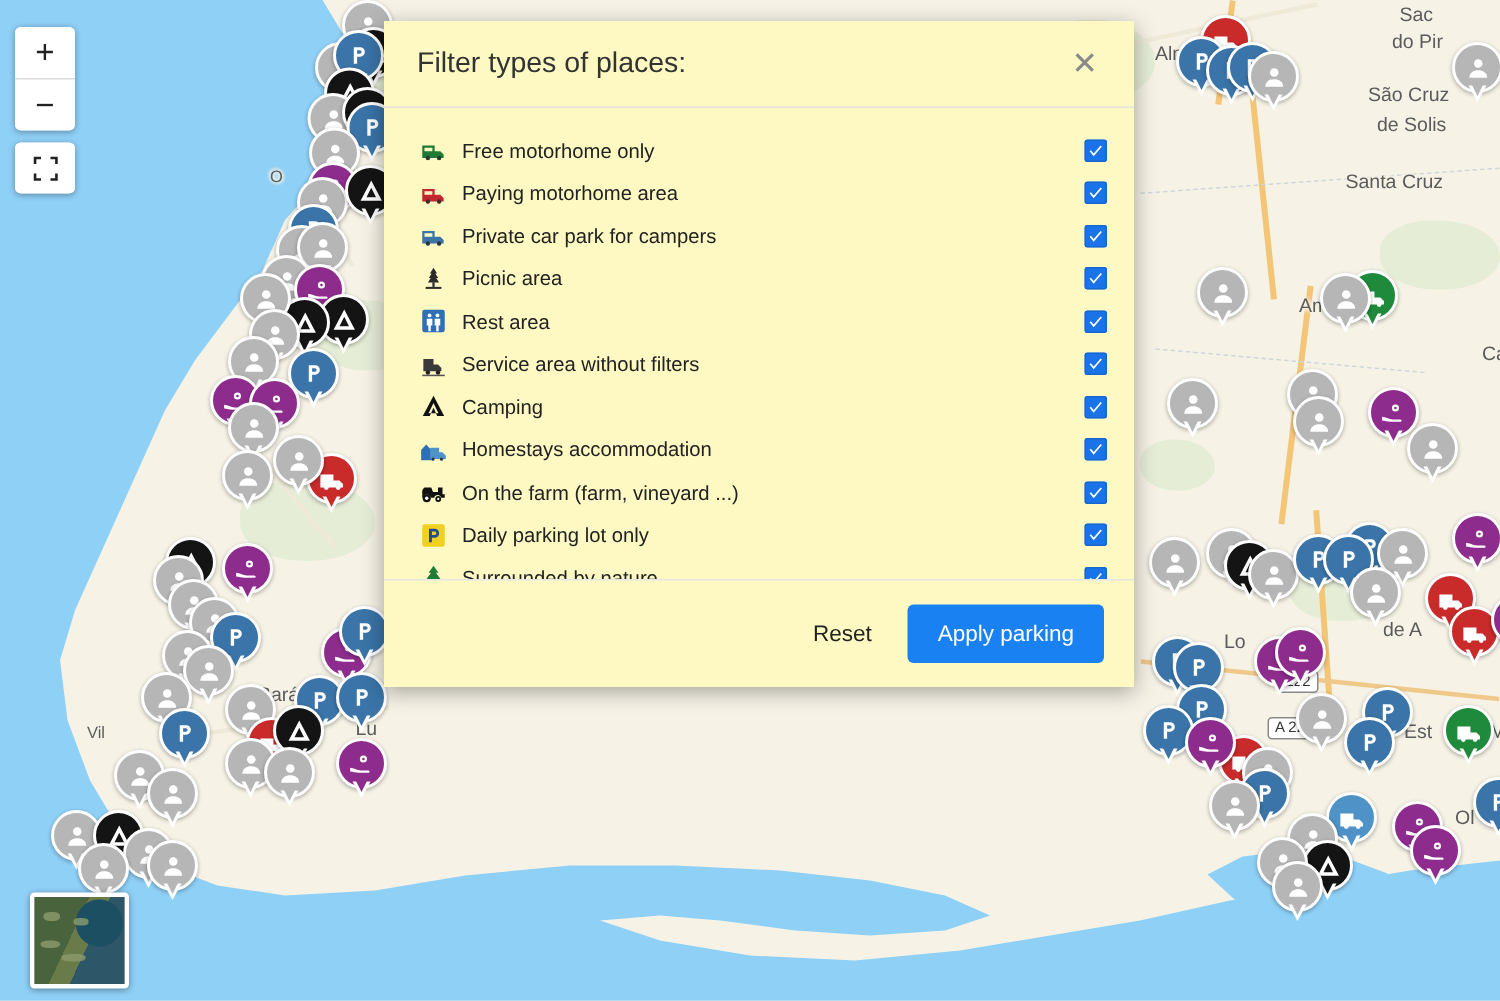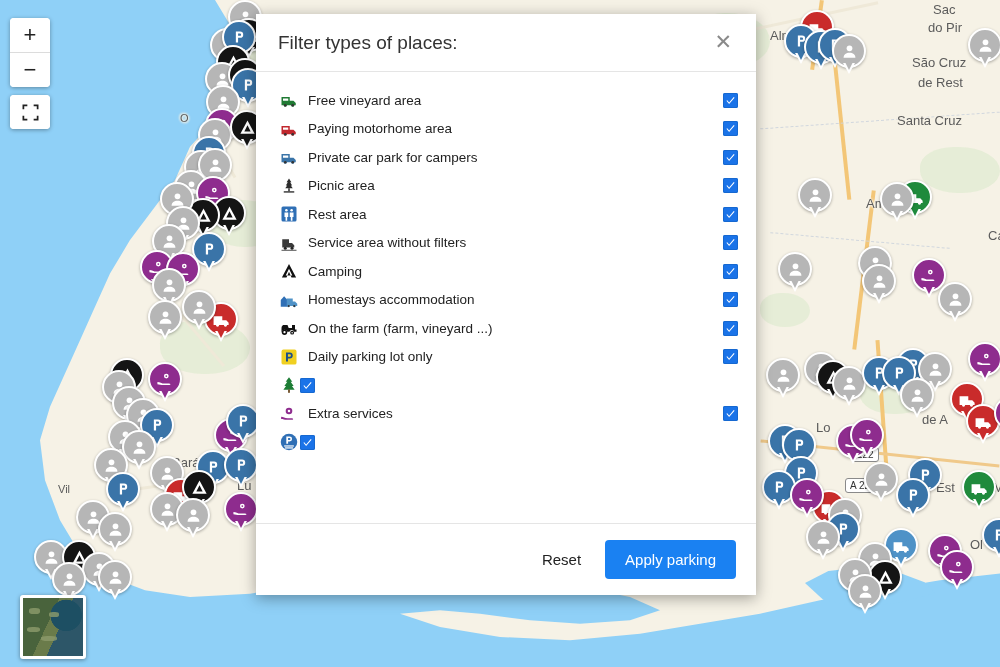--- a/index.html
+++ b/index.html
@@ -73,22 +73,22 @@
   }
   .layer-thumb .sat{position:absolute;inset:0;
     background:
       radial-gradient(circle at 72% 30%, #1d4f63 0 26%, transparent 27%),
       linear-gradient(115deg,#49633c 0 42%, #6a7b4a 42% 58%, #2d5668 58% 100%);
   }
   .layer-thumb .sat i{position:absolute;background:#8d9b6c;opacity:.8;}
 
   
   #dialog{
-    position:absolute;left:256px;top:14px;width:500px;height:581px;
-    background:#ffffff;box-shadow:0 3px 14px rgba(0,0,0,.35);
+    position:absolute;left:256px;top:14px;width:500px;height:444px;
+    background:#fef9c3;box-shadow:0 3px 14px rgba(0,0,0,.35);
     display:flex;flex-direction:column;
   }
   .dlg-head{
     height:58px;display:flex;align-items:center;padding:0 18px 0 22px;
     border-bottom:1px solid #e5e5e5;box-sizing:border-box;flex:0 0 auto;
   }
   .dlg-title{font-size:19px;color:#333;flex:1;}
   .dlg-close{
     font-size:21px;color:#8a8a8a;cursor:pointer;line-height:1;
     padding:4px 6px;font-family:"DejaVu Sans",sans-serif;
@@ -151,21 +151,21 @@
   <div class="road road-minor" style="left:120px;top:480px;width:140px;height:3px;transform:rotate(-8deg);"></div>
 
   <div class="border-line" style="left:760px;top:120px;width:240px;transform:rotate(-4deg);"></div>
   <div class="border-line" style="left:770px;top:240px;width:180px;transform:rotate(5deg);"></div>
 
   <div id="map-labels">
       <div class="map-label" style="left: 770px; top: 28px;">Alm</div>
       <div class="map-label" style="left: 933px; top: 2px;">Sac</div>
       <div class="map-label" style="left: 928px; top: 20px;">do Pir</div>
       <div class="map-label" style="left: 912px; top: 55px;">São Cruz</div>
-      <div class="map-label" style="left: 918px; top: 75px;">de Rest</div>
+      <div class="map-label" style="left: 918px; top: 75px;">de Solis</div>
       <div class="map-label" style="left: 897px; top: 113px;">Santa Cruz</div>
       <div class="map-label" style="left: 866px; top: 196px;">Ame</div>
       <div class="map-label" style="left: 988px; top: 228px;">Ca</div>
       <div class="map-label" style="left: 974px; top: 392px;">ís</div>
       <div class="map-label" style="left: 922px; top: 412px;">de A</div>
       <div class="map-label" style="left: 816px; top: 420px;">Lo</div>
       <div class="map-label" style="left: 936px; top: 480px;">Est</div>
       <div class="map-label" style="left: 993px; top: 480px;">M</div>
       <div class="map-label" style="left: 970px; top: 537px;">Ol</div>
       <div class="map-label" style="left: 172px; top: 455px;">Bará</div>
@@ -1240,21 +1240,21 @@
 
   <div class="dlg-body" id="filter-list">
       <div class="frow">
         <span class="fico">
           <svg viewBox="0 0 24 24">
             <path fill="#1f7a33" d="M2 8h11v5h5l3 3v3h-2a2 2 0 1 1-4 0H9a2 2 0 1 1-4 0H2V8zm2 2v3h7v-3H4z"></path>
             <circle cx="7" cy="19" r="1.8" fill="#333"></circle>
             <circle cx="17" cy="19" r="1.8" fill="#333"></circle>
           </svg>
         </span>
-        <span class="flabel">Free vineyard area</span>
+        <span class="flabel">Free motorhome only</span>
         <span class="fcheck">
           <svg viewBox="0 0 24 24">
             <polyline points="4,12 9,18 20,5"></polyline>
           </svg>
         </span>
       </div>
       <div class="frow">
         <span class="fico">
           <svg viewBox="0 0 24 24">
             <path fill="#c1272d" d="M2 8h11v5h5l3 3v3h-2a2 2 0 1 1-4 0H9a2 2 0 1 1-4 0H2V8zm2 2v3h7v-3H4z"></path>
@@ -1391,20 +1391,21 @@
           </svg>
         </span>
       </div>
       <div class="frow">
         <span class="fico">
           <svg viewBox="0 0 24 24">
             <path fill="#1d7d35" d="M12 1.5l4.4 6.3h-2.2l4 5.6h-2.3l3.6 4.9H4.5l3.6-4.9H5.8l4-5.6H7.6L12 1.5z"></path>
             <rect x="10.8" y="18" width="2.4" height="4.4" fill="#6b4a22"></rect>
           </svg>
         </span>
+        <span class="flabel">Surrounded by nature</span>
         <span class="fcheck">
           <svg viewBox="0 0 24 24">
             <polyline points="4,12 9,18 20,5"></polyline>
           </svg>
         </span>
       </div>
       <div class="frow">
         <span class="fico">
           <svg viewBox="0 0 24 24">
             <circle cx="12" cy="8" r="4.4" fill="#8e2c8e"></circle>

